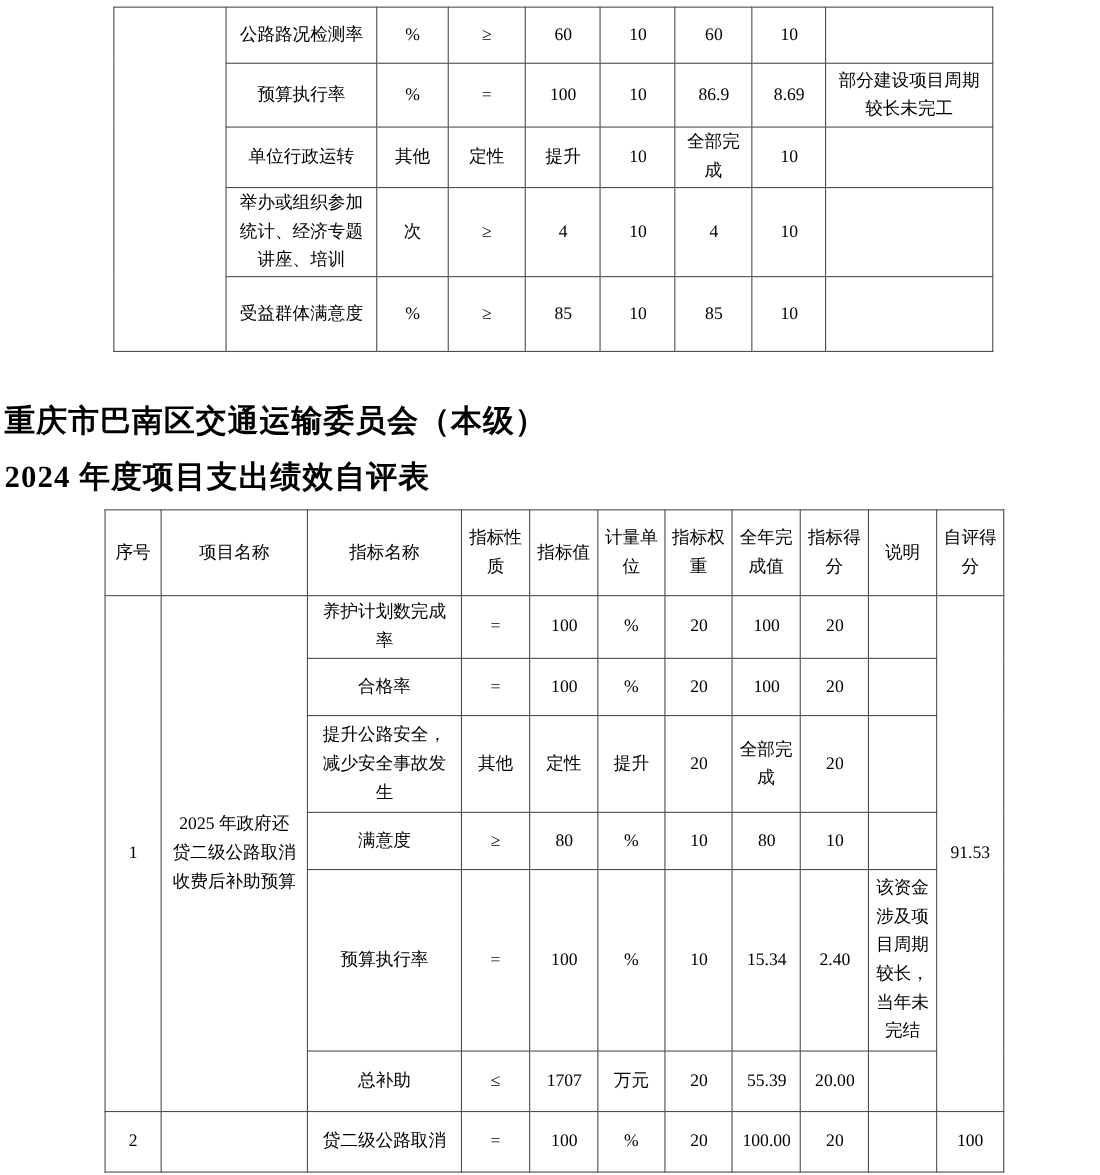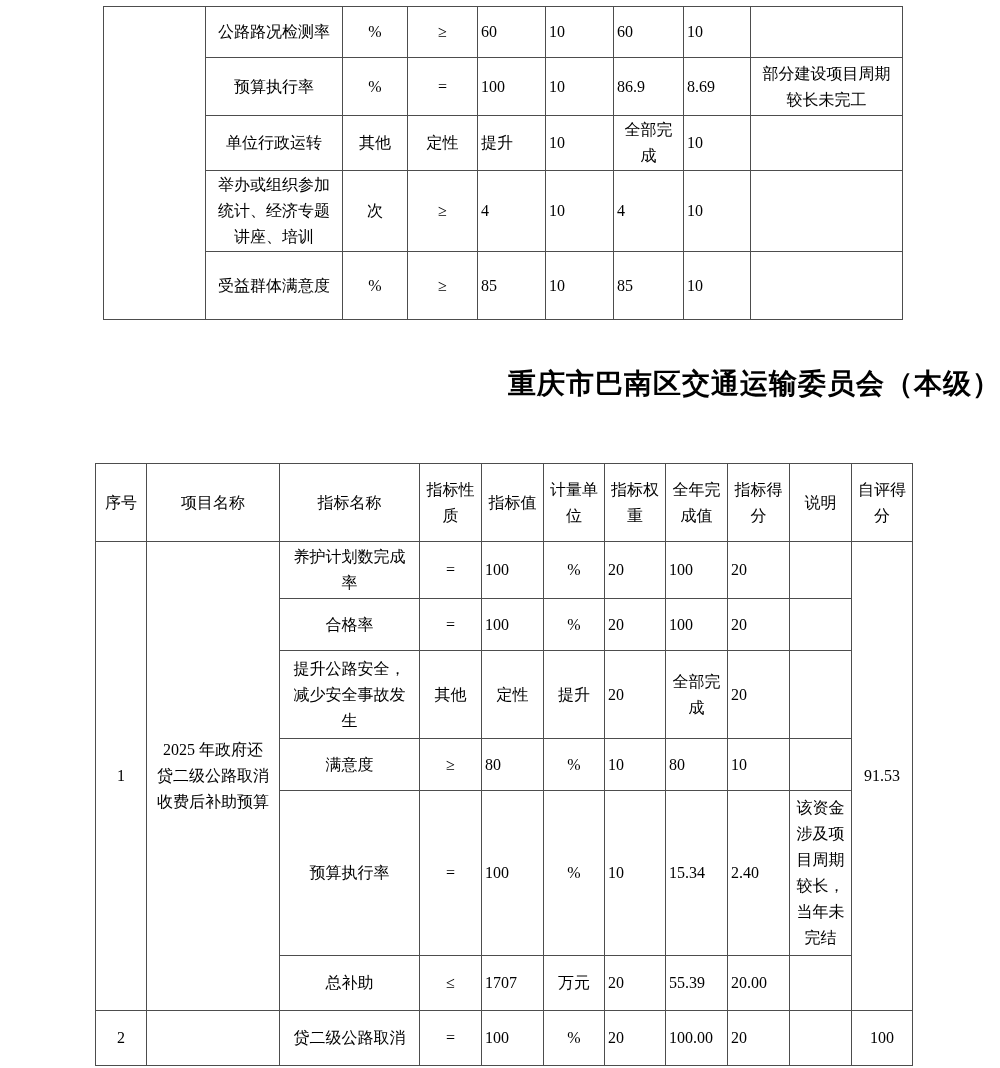--- a/index.html
+++ b/index.html
@@ -21,29 +21,29 @@
     vertical-align: middle;
     font-size: 16px;
     line-height: 26px;
     padding: 1px 3px;
     overflow: hidden;
     word-break: break-all;
   }
   .t1 { left: 103px; top: 6px; width: 799px; }
   .t2 { left: 95px;  top: 463px; width: 817px; }
   .al { text-align: center; }
-  .ar { text-align: left; padding-right: 2px; }
+  .ar { text-align: center; padding-right: 2px; }
   .ac { text-align: center; }
   .pre { white-space: pre-line; }
   .hdr td { text-align: center; white-space: pre-line; }
   .title-block {
     position: absolute;
-    top: 358px; left: 16px;
+    top: 358px; left: 4px;
     width: 985px;
-    text-align: right;
+    text-align: left;
     font-weight: bold;
     font-size: 28px;
     line-height: 51px;
     letter-spacing: 1px;
   }
 </style>
 </head>
 <body>
 
 <table class="t1">
@@ -112,20 +112,21 @@
     <td class="ar">10</td>
     <td class="ar">85</td>
     <td class="ar">10</td>
     <td class="al pre"></td>
   </tr>
 </tbody>
   </table>
 
 <div class="title-block">
   <div>重庆市巴南区交通运输委员会（本级）</div>
+  <div>2024 年度项目支出绩效自评表</div>
 </div>
 
 <table class="t2">
   <colgroup>
     <col style="width:51px">
       <col style="width:133px">
       <col style="width:140px">
     <col style="width:62px">
       <col style="width:62px">
       <col style="width:61px">

